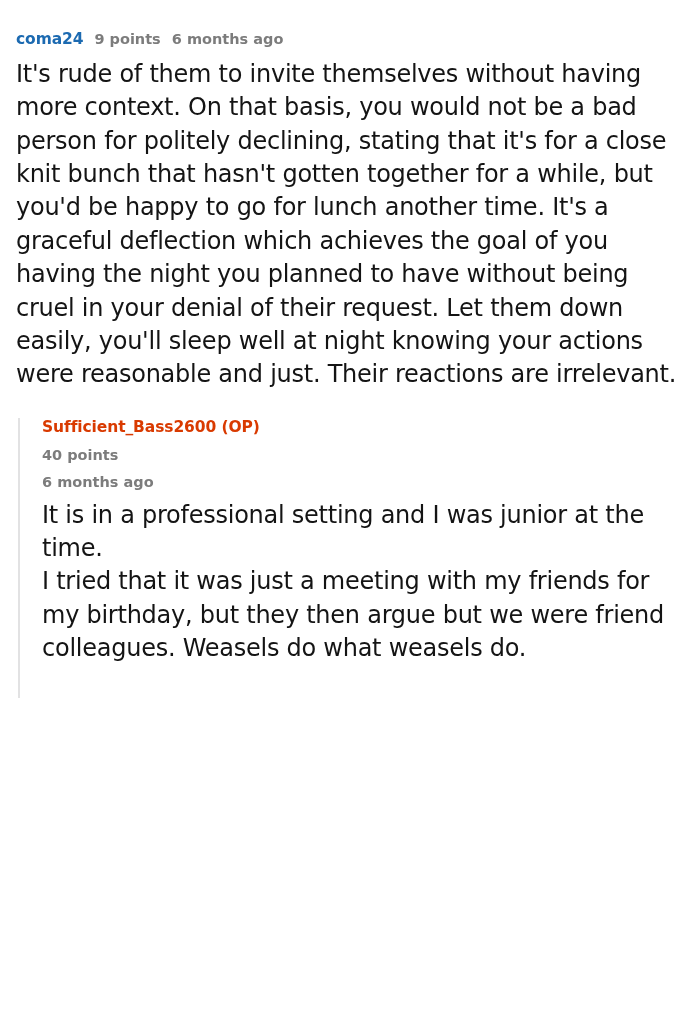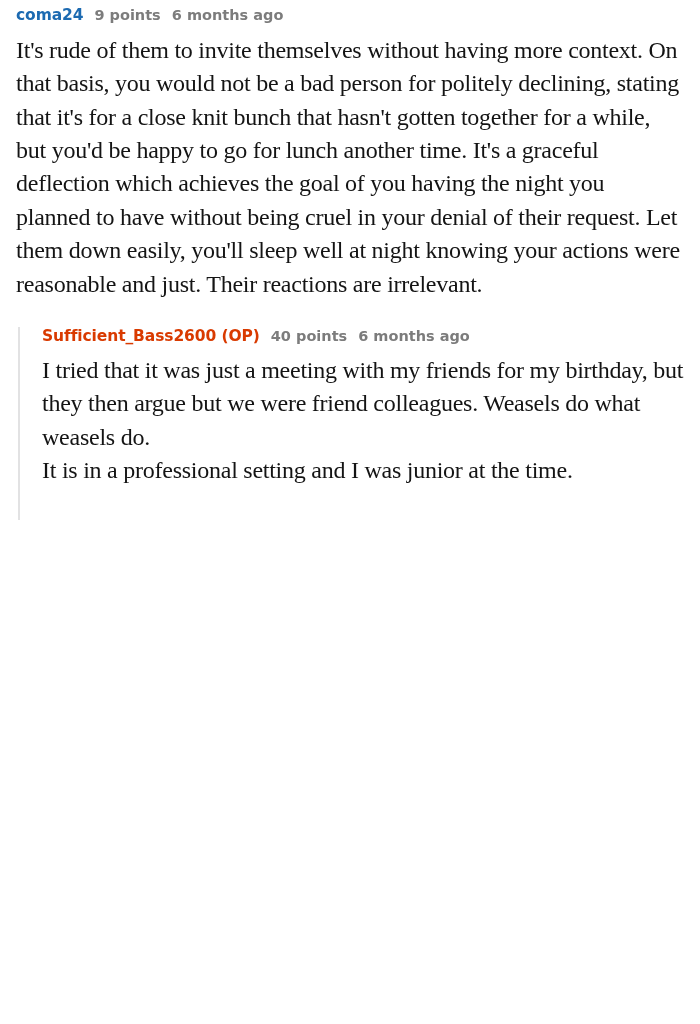--- a/index.html
+++ b/index.html
@@ -10,21 +10,21 @@
   body {
     width: 700px;
     height: 1024px;
     font-family: "DejaVu Sans", "Liberation Sans", sans-serif;
     color: #1a1a1b;
     overflow: hidden;
   }
   .thread {
     width: 700px;
     box-sizing: border-box;
-    padding: 6px 16px 0 16px;
+    padding: 30px 16px 0 16px;
   }
   .comment {
     position: relative;
   }
   .comment-meta {
     display: flex;
     align-items: baseline;
     gap: 11px;
     margin-bottom: 10px;
     white-space: nowrap;
@@ -42,37 +42,37 @@
     font-size: 14.5px;
     color: #7c7c7c;
     font-weight: bold;
   }
   .comment-body p {
     margin: 0;
     font-size: 24px;
     line-height: 1.39;
     color: #141414;
     letter-spacing: -0.25px;
-    font-family: Liberation Serif, serif;
   }
   .comment-body p + p {
     margin-top: 0;
   }
   .spacer-line {
     height: 33px;
   }
   
   .reply {
     margin-top: 26px;
     padding-left: 22px;
     border-left: 2px solid #e2e2e3;
     margin-left: 2px;
   }
   .reply .comment-meta {
     margin-bottom: 9px;
+    flex-direction: column;
   }
 </style>
 </head>
 <body>
 
 <div class="thread">
 
   <div class="comment">
     <div class="comment-meta">
       <span class="author">coma24</span>
@@ -84,19 +84,19 @@
     </div>
   </div>
 
   <div class="comment reply">
     <div class="comment-meta">
       <span class="author op">Sufficient_Bass2600 (OP)</span>
       <span class="meta-dim">40 points</span>
       <span class="meta-dim">6 months ago</span>
     </div>
     <div class="comment-body">
+      <p>It is in a professional setting and I was junior at the time.</p>
       <p>I tried that it was just a meeting with my friends for my birthday, but they then argue but we were friend colleagues. Weasels do what weasels do.</p>
-      <p>It is in a professional setting and I was junior at the time.</p>
       <div class="spacer-line"></div>
     </div>
   </div>
 
 </div>
 
 </body></html>

